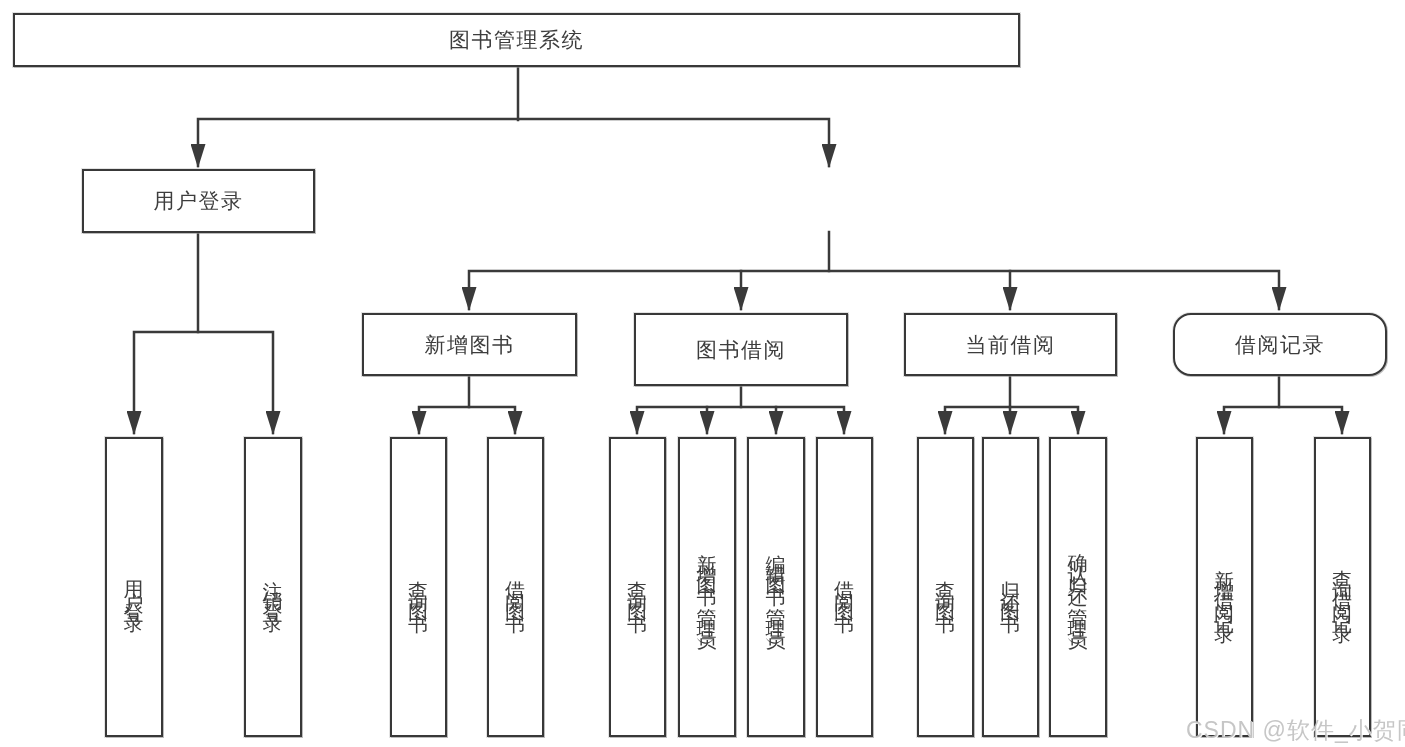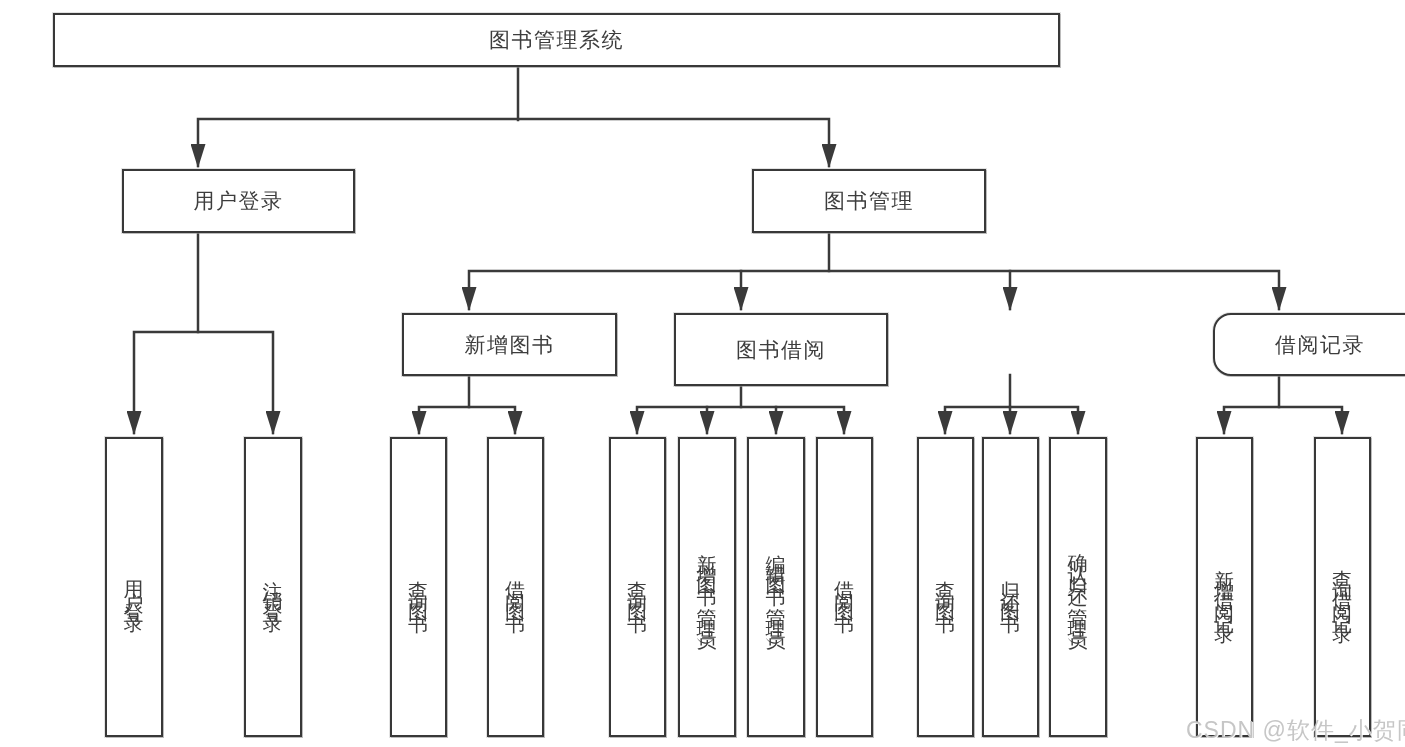--- a/index.html
+++ b/index.html
@@ -22,21 +22,21 @@
     box-sizing: border-box;
     background: #ffffff;
     border: 2.5px solid #383838;
     box-shadow: 1px 1px 0 rgba(140,140,140,0.45), 0 0 0 1px rgba(175,175,175,0.35);
     display: flex;
     align-items: center;
     justify-content: center;
     color: #3d3d3d;
     z-index: 2;
   }
-  .node.h { font-size: 21px; letter-spacing: 1.5px; margin-left: 40px; }
+  .node.h { font-size: 21px; letter-spacing: 1.5px; }
   .node.v { font-size: 20px; }
   .node.v span {
     writing-mode: vertical-rl;
     text-orientation: mixed;
     letter-spacing: 11px;
     line-height: 1;
   }
   .watermark {
     position: absolute;
     left: 1186px;
@@ -90,29 +90,29 @@
     </g>
   </svg>
 
   <div class="node h" style="left:13px; top:13px; width:1007px; height:54px;">
     <span>图书管理系统</span>
   </div>
 
   <div class="node h" style="left:82px; top:169px; width:233px; height:64px;">
     <span>用户登录</span>
   </div>
-  <div class="node h" style="left:712px; top:169px; width:234px; height:64px;">
-    <span>图书管理</span>
-  </div>
 
   <div class="node h" style="left:362px; top:313px; width:215px; height:63px;">
     <span>新增图书</span>
   </div>
   <div class="node h" style="left:634px; top:313px; width:214px; height:73px;">
     <span>图书借阅</span>
+  </div>
+  <div class="node h" style="left:904px; top:313px; width:213px; height:63px;">
+    <span>当前借阅</span>
   </div>
   <div class="node h" style="left:1173px; top:313px; width:214px; height:63px;border-radius:18px;">
     <span>借阅记录</span>
   </div>
 
   <div class="node v" style="left:105px; top:437px; width:58px; height:300px;">
     <span>用户登录</span>
   </div>
   <div class="node v" style="left:244px; top:437px; width:58px; height:300px;">
     <span>注销登录</span>

